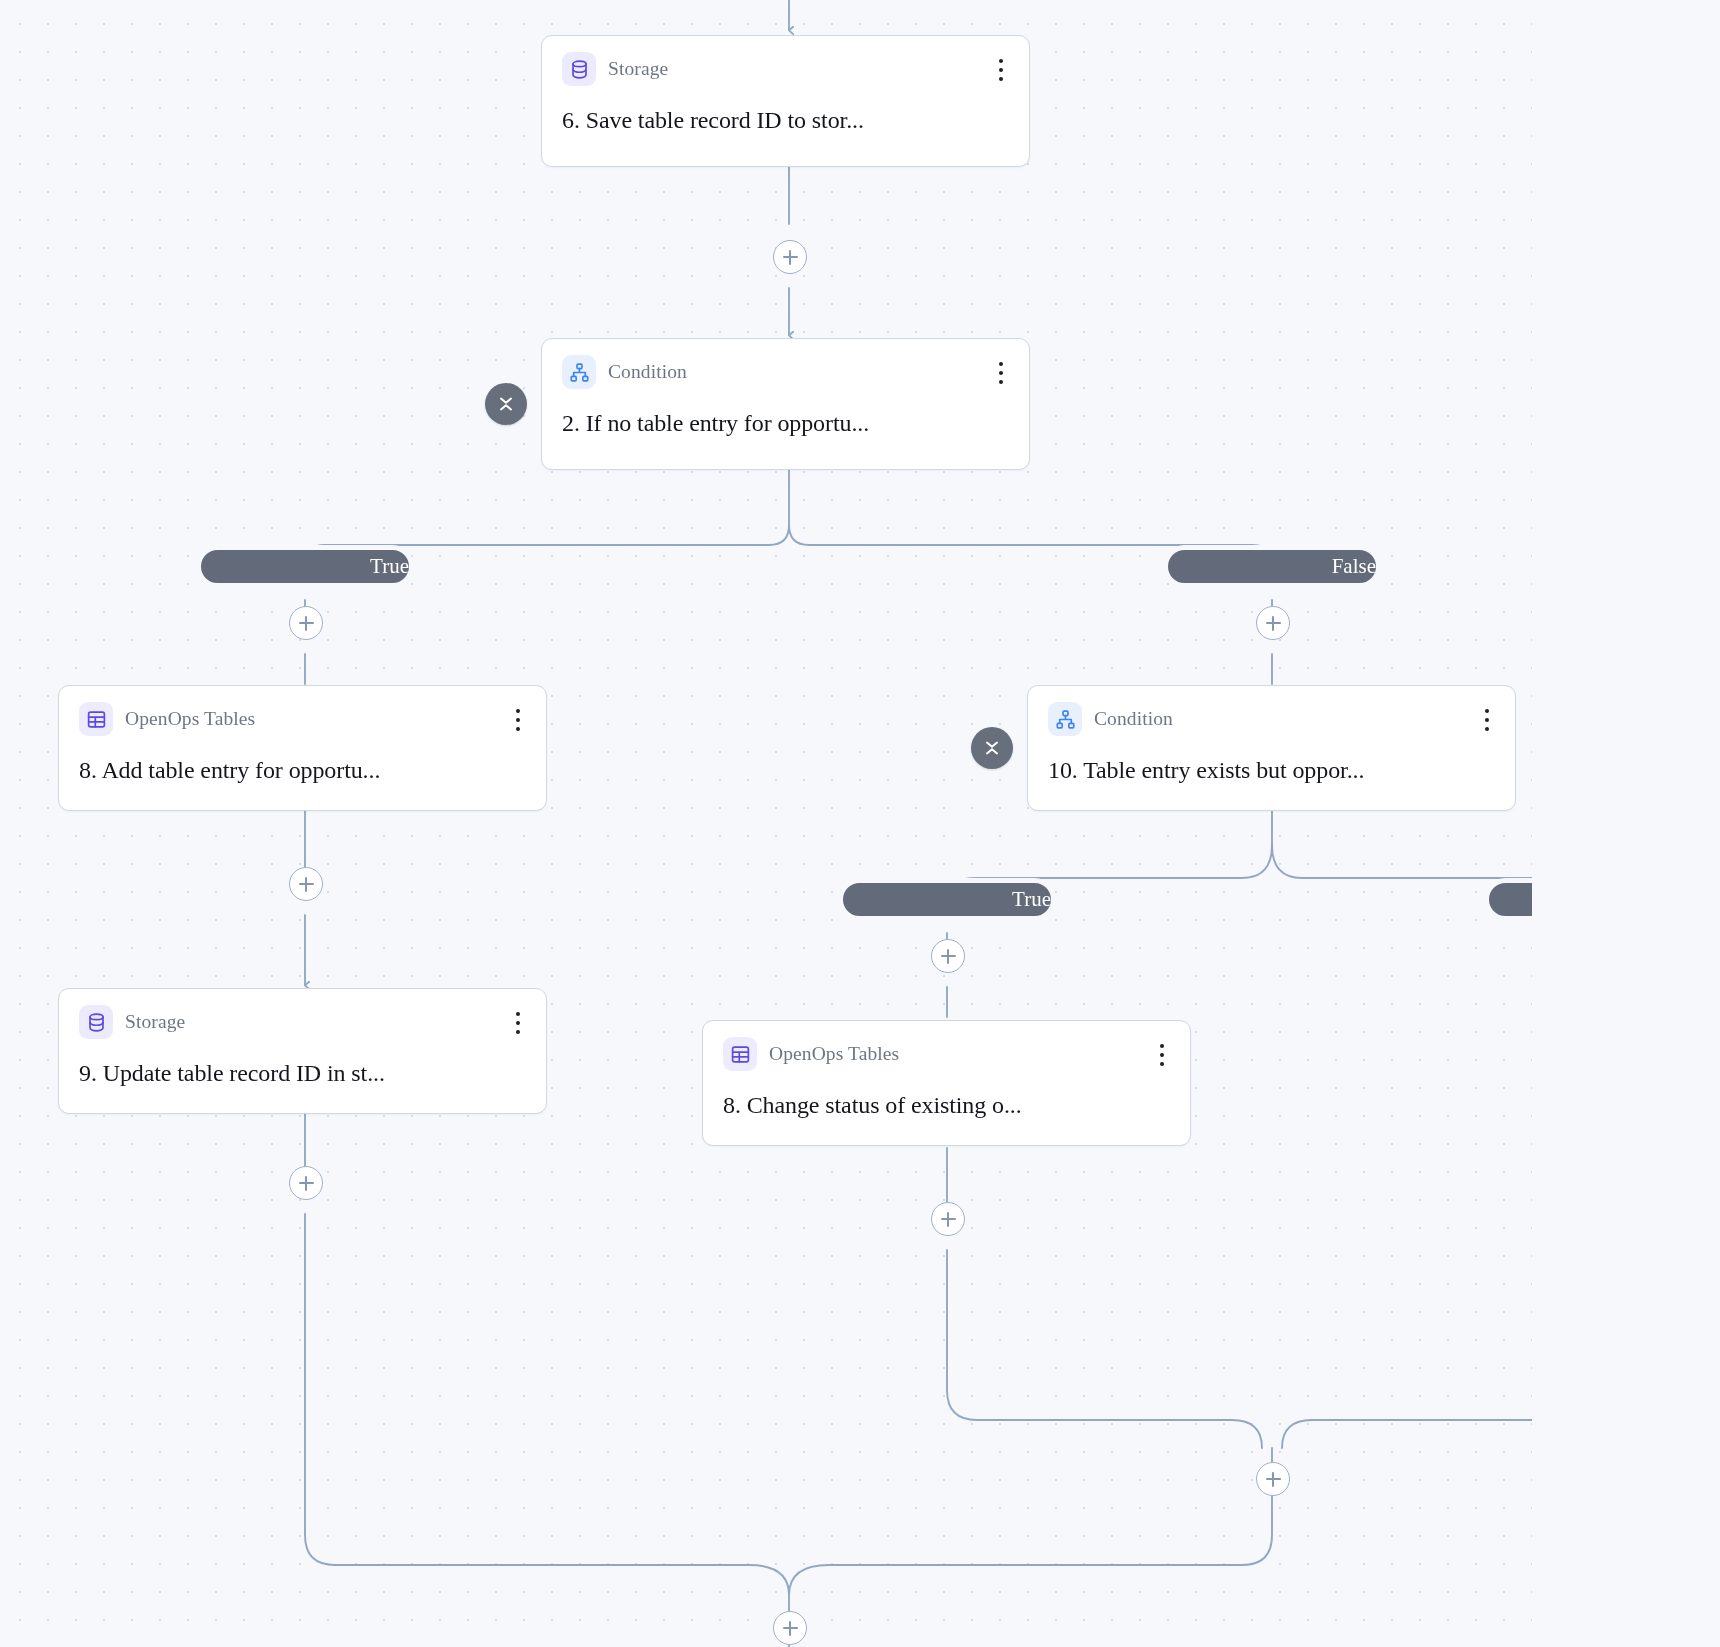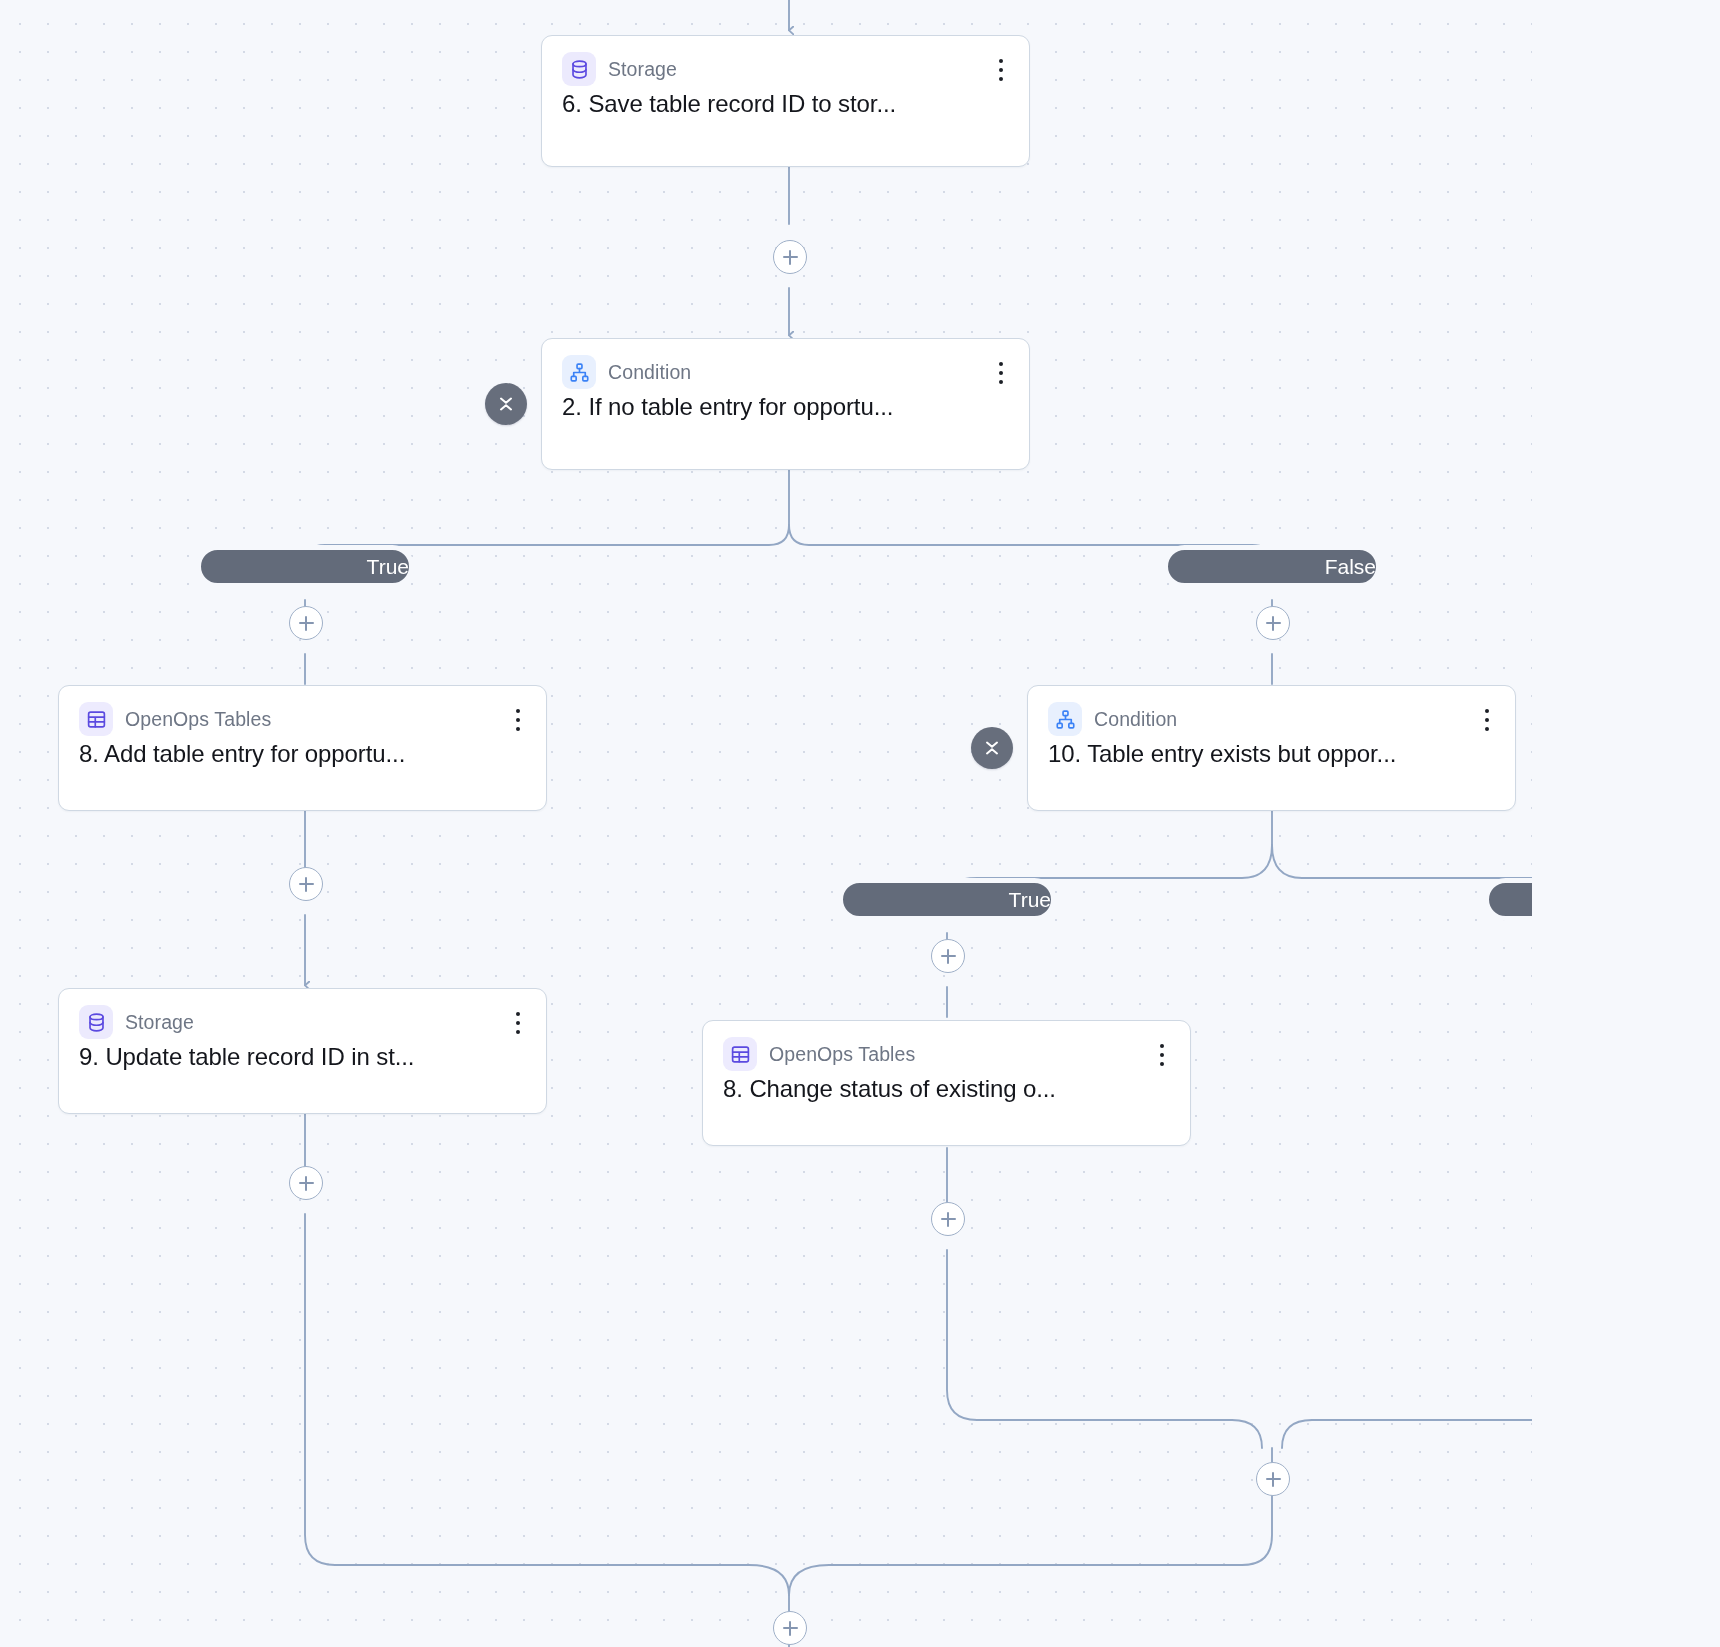--- a/index.html
+++ b/index.html
@@ -14,20 +14,21 @@
 
   #canvas {
     position: relative;
     width: 1532px;
     height: 1647px;
     overflow: hidden;
     background-color: #f6f8fc;
     background-image: radial-gradient(circle, #d4dae6 1.15px, transparent 1.2px);
     background-size: 28px 28px;
     background-position: 6px 10px;
+    font-family: Liberation Serif, serif;
   }
 
   
   #edges {
     position: absolute;
     left: 0;
     top: 0;
     width: 1720px;
     height: 1647px;
     pointer-events: none;
@@ -63,21 +64,21 @@
   .icon-condition { background: #e8f0fe; }
 
   .node-type {
     font-size: 19.5px;
     color: #6e7685;
     letter-spacing: .1px;
     white-space: nowrap;
     overflow: hidden;
   }
   .node-title {
-    margin-top: 5px;
+    margin-top: 22px;
     font-size: 24px;
     color: #14161c;
     letter-spacing: -.1px;
     white-space: nowrap;
     overflow: hidden;
   }
   .kebab {
     position: absolute;
     right: 17px;
     top: 20px;

